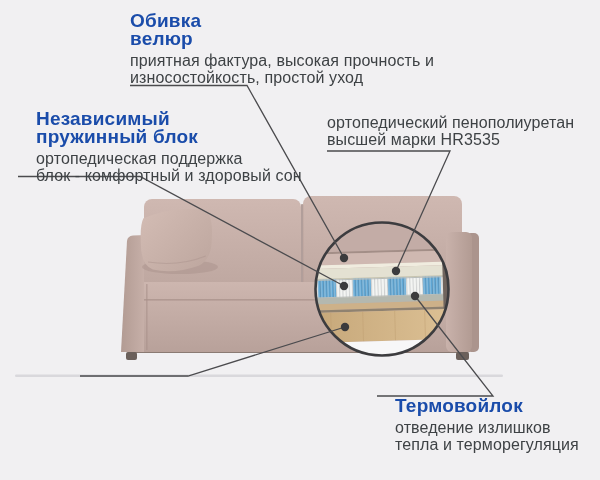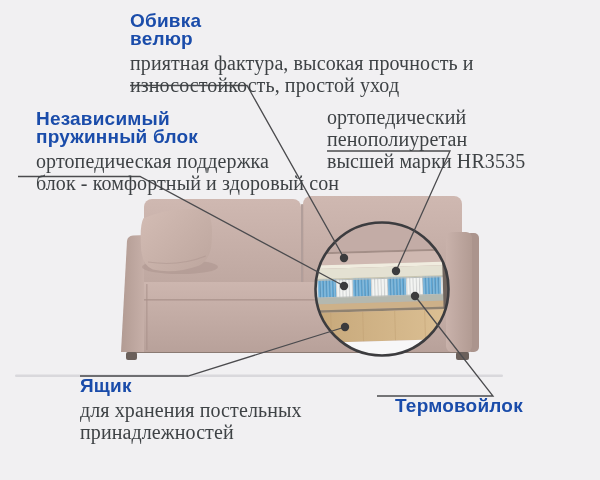--- a/index.html
+++ b/index.html
@@ -16,28 +16,28 @@
     background:var(--background,#f1f0f2);
   }
   #illustration{position:absolute;left:0;top:0;}
   .callout{position:absolute;}
   .co-title{
     font-family:"Liberation Sans",sans-serif;
     font-weight:bold;font-size:19px;line-height:18px;letter-spacing:.2px;
     color:var(--accent-blue,#1a4caa);white-space:pre-line;
   }
   .co-desc{
-    font-family:Liberation Serif, serif;
-    font-size:20px;line-height:22px;letter-spacing:.1px;
+    font-family:Liberation Sans, sans-serif;
+    font-size:16px;line-height:17px;letter-spacing:.1px;
     color:var(--body-text,#3e4245);white-space:pre-line;margin-top:4px;
   }
   #co-obivka{left:130px;top:12px;}
   #co-spring{left:36px;top:110px;}
   #co-ppu{left:327px;top:101px;}
-  #co-ppu .co-desc{margin-top:5px;}
+  #co-ppu .co-desc{margin-top:13px;}
   #co-yashchik{left:80px;top:377px;}
   #co-termo{left:395px;top:397px;}
 </style>
 </head>
 <body>
 
 <div id="stage">
 
   <svg id="illustration" width="600" height="480" viewBox="0 0 600 480">
     <defs>
@@ -169,23 +169,20 @@
 пружинный блок</div>
     <div class="co-desc">ортопедическая поддержка
 блок - комфортный и здоровый сон</div>
   </div>
 
   <div class="callout" id="co-ppu">
     <div class="co-desc">ортопедический пенополиуретан
 высшей марки HR3535</div>
   </div>
 
-  <div class="callout" id="co-yashchik">
-    <div class="co-title">Ящик</div>
-    <div class="co-desc">для хранения постельных
-принадлежностей</div>
-  </div>
 
   <div class="callout" id="co-termo">
     <div class="co-title">Термовойлок</div>
+    <div class="co-desc">отведение излишков
+тепла и терморегуляция</div>
   </div>
 
 </div>
 
 </body></html>

